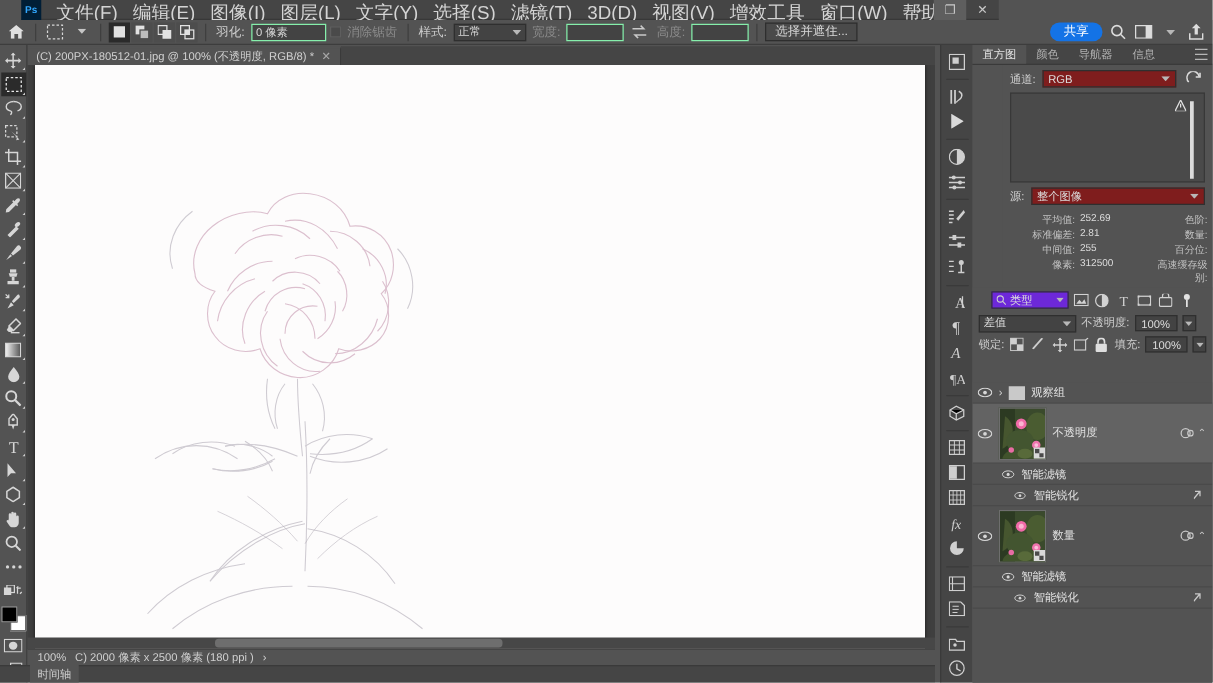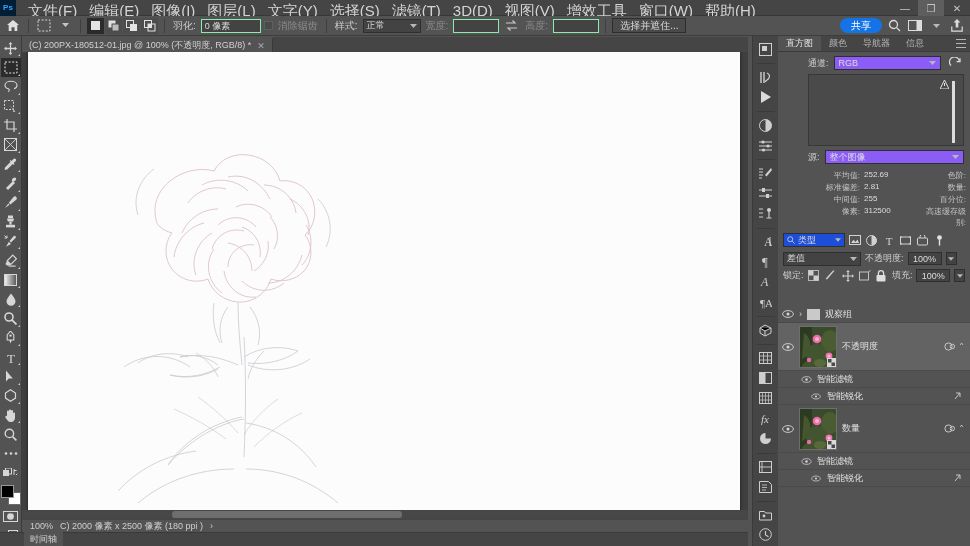--- a/index.html
+++ b/index.html
@@ -8,21 +8,21 @@
     font-family: "Liberation Sans", "DejaVu Sans", sans-serif;
     background:#535353;
     color:#d0d0d0;
     font-size:10px;
     -webkit-font-smoothing:antialiased;
   }
   .app { position:relative; width:970px; height:546px; background:#535353; }
 
   
   .menubar {
-    position:absolute; left:0; top:0; width:970px; height:16px;
+    position:absolute; left:17px; top:0; width:782px; height:16px;
     background:#454545; display:flex; align-items:center;
     border-bottom:1px solid #383838;
   }
   .ps-logo {
     width:16px; height:16px; background:#001e36; color:#31a8ff;
     font-size:8px; font-weight:bold; display:flex; align-items:center;
     justify-content:center; margin-right:6px;
   }
   .menu-item {
     padding:3px 6px; height:16px; line-height:16px; font-size:15px;
@@ -164,42 +164,42 @@
   .pmenu {
     position:absolute; right:4px; top:3px; width:10px; height:9px;
     display:flex; flex-direction:column; justify-content:space-between;
   }
   .pmenu i { display:block; height:1px; background:#b6b6b6; }
 
   .hist-panel { background:#535353; padding:4px 6px 0 6px;margin-left:24px; }
   .row { display:flex; align-items:center; gap:5px; margin-bottom:4px; }
   .lbl { font-size:9px; color:#cfcfcf; white-space:nowrap; }
   .sel-box {
-    background:#8b5cf6; border:1px solid #2f2f2f; height:14px; flex:1;
+    background:#7f1d1d; border:1px solid #2f2f2f; height:14px; flex:1;
     font-size:9px; color:#dcdcdc; padding:0 4px; display:flex;
     align-items:center; justify-content:space-between;text-align:right;
   }
   .hist-graph {
     height:72px; background:#4a4a4a; border:1px solid #383838; margin:2px 0 4px 0;
     position:relative;
   }
   .hist-spike { position:absolute; right:8px; top:6px; width:3px; height:62px; background:#dcdcdc; }
   .hist-warn { position:absolute; right:14px; top:5px; font-size:9px; color:#e0e0e0; }
   .stats { font-size:8px; color:#cacaca; display:grid; grid-template-columns:52px 50px 48px 32px; gap:1px 4px; padding:2px 0 4px 0; }
   .stats .k { text-align:right; color:#c2c2c2; }
   .stats .v { color:#dcdcdc; }
 
   
   .layers-panel { position:absolute; left:0; top:194px; width:192px; height:352px; background:#535353; }
   .lp-toolrow {
     display:flex; align-items:center; gap:2px; padding:3px 5px; height:20px;
   }
   .lp-filter {
-    background:#1d4ed8; border:1px solid #2f2f2f; height:14px; width:62px;
-    font-size:9px; color:#dcdcdc; display:flex; align-items:center; gap:3px; padding:0 3px;
+    background:#6d28d9; border:1px solid #2f2f2f; height:14px; width:62px;
+    font-size:9px; color:#dcdcdc; display:flex; align-items:center; gap:3px; padding:0 3px;margin-left:10px;
   }
   .lp-ficon { width:15px; height:15px; display:flex; align-items:center; justify-content:center; color:#d2d2d2; }
   .lp-blendrow, .lp-lockrow {
     display:flex; align-items:center; gap:4px; padding:2px 5px; height:17px;
   }
   .blend-sel {
     background:#434343; border:1px solid #2f2f2f; height:14px; width:78px;
     font-size:9px; color:#dcdcdc; padding:0 3px; display:flex;
     align-items:center; justify-content:space-between;
   }

